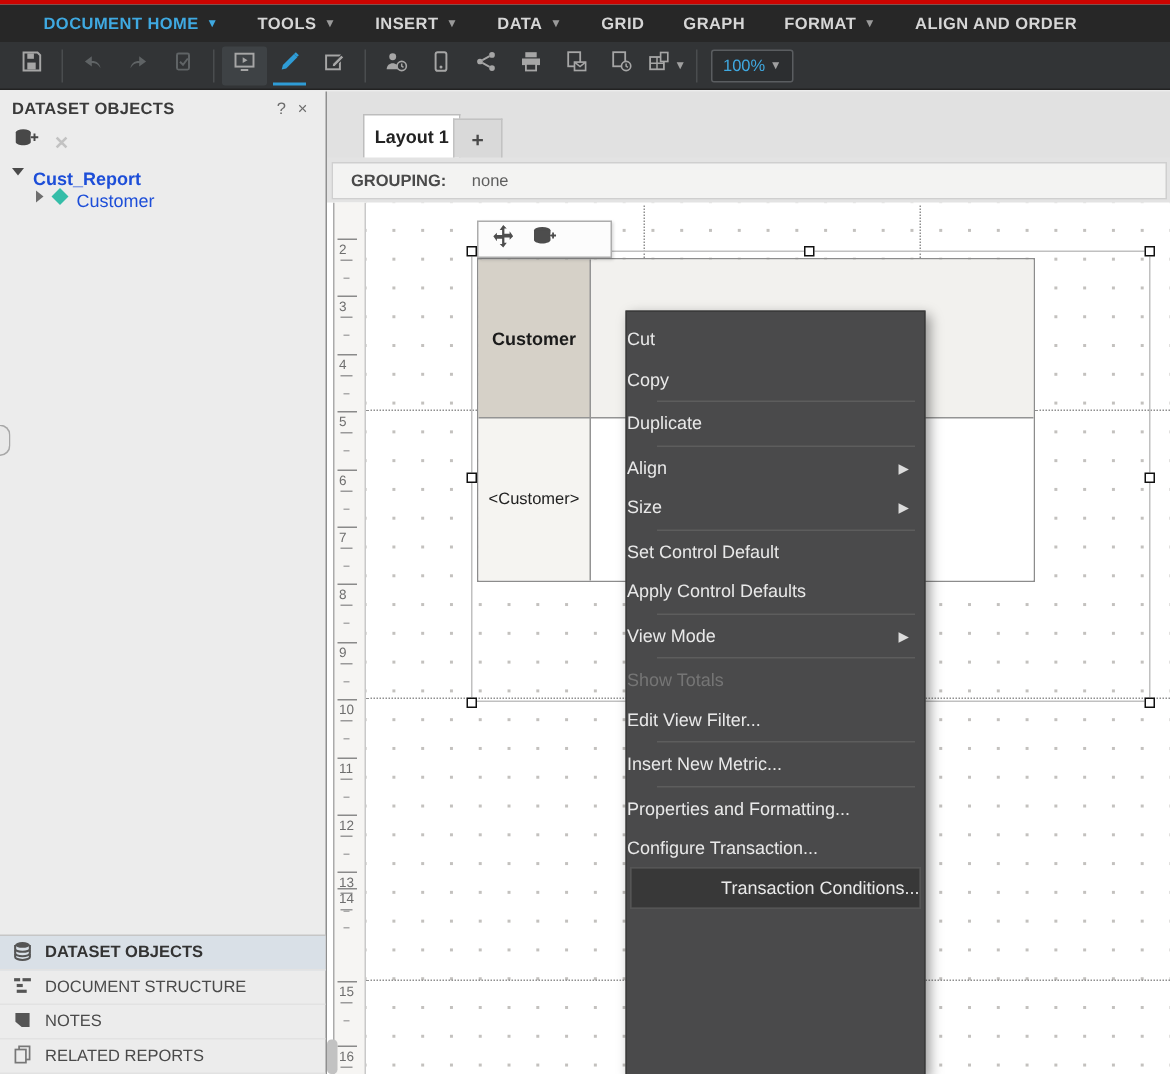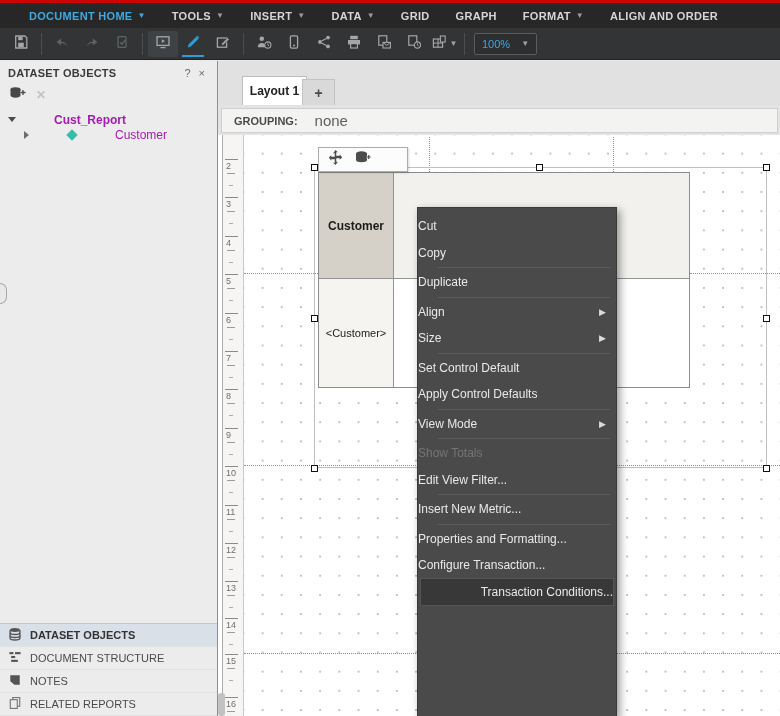--- a/index.html
+++ b/index.html
@@ -19,37 +19,37 @@
 
   
   #toolbar { position:absolute; left:0; top:28px; width:780px; height:32px; background:#323436;
              display:flex; align-items:center; padding-left:6px; border-bottom:1px solid #222; }
   .tbtn { position:relative; width:30px; height:26px; display:flex; align-items:center; justify-content:center; }
   .tbtn.pressed { background:#3E4245; border-radius:2px; }
   .tbtn.bluemode:after { content:""; position:absolute; left:4px; right:4px; bottom:0; height:2px; background:#2F9CD6; }
   .tsep { width:1px; height:22px; background:#4A4D4F; margin:0 5px; }
   .tcaret { font-size:8px; color:#A0A0A0; margin-left:3px; }
   .tbtn-wide { display:flex; align-items:center; padding:0 4px; height:26px; }
-  #zoombox { display:flex; align-items:center; gap:8px; height:22px; padding:0 7px;
+  #zoombox { display:flex; align-items:center; height:22px; padding:0 7px;
              background:#2C2E30; border:1px solid #5A5D60; border-radius:2px; margin-left:4px; }
   #zoomval { color:#3FA9E1; font-size:11px; }
 
   
   #main { position:absolute; left:0; top:61px; width:780px; height:655px; display:flex; }
 
   
   #sidebar { width:218px; height:100%; background:#ECECEC; border-right:1px solid #8F8F8F;
              display:flex; flex-direction:column; }
   #sb-header { height:23px; display:flex; align-items:center; padding:0 8px; }
   #sb-title { font-size:11px; font-weight:bold; color:#3A3A3A; letter-spacing:.2px; flex:1; }
   .sb-hbtn { color:#6B6B6B; font-size:11px; padding:0 4px; }
   #sb-tools { height:22px; display:flex; align-items:center; gap:10px; padding:0 9px; }
   #sb-xdisabled { color:#C2C2C2; font-size:12px; font-weight:bold; }
   #sb-tree { flex:1; padding-top:6px; }
-  .tree-row { display:flex; align-items:center; height:15px; font-size:12px; color:#a21caf;gap:32px; }
+  .tree-row { display:flex; height:15px; font-size:12px; color:#1d4ed8; }
   .tri-down { width:0; height:0; border-left:4px solid transparent; border-right:4px solid transparent;
               border-top:5px solid #4A4A4A; margin:0 6px 0 8px; }
   .tri-right { width:0; height:0; border-top:4px solid transparent; border-bottom:4px solid transparent;
                border-left:5px solid #6E6E6E; margin:0 6px 0 24px; }
   .diamond { width:8px; height:8px; background:#35BDA8; transform:rotate(45deg); margin:0 7px 0 1px; }
   #tree-root-label { font-weight:bold; }
   #sb-panels { border-top:1px solid #C6C6C6; }
   .sb-panel { height:23px; display:flex; align-items:center; gap:8px; padding:0 8px;
               font-size:11px; color:#4A4A4A; border-bottom:1px solid #E2E2E2; }
   .sb-panel.selected { background:#D9E0E7; font-weight:bold; color:#333; }
@@ -59,21 +59,21 @@
   #tabstrip { position:absolute; left:0; top:0; width:562px; height:44px; background:#E1E1E1; }
   #tab-layout1 { position:absolute; left:24px; top:15px; width:65px; height:29px; background:#FFFFFF;
                  border:1px solid #BDBDBD; border-bottom:none; display:flex; align-items:center;
                  justify-content:center; font-size:12px; font-weight:bold; color:#222; }
   #tab-add { position:absolute; left:84px; top:18px; width:33px; height:26px; background:#D9D9D9;
              border:1px solid #C2C2C2; border-bottom:none; display:flex; align-items:center;
              justify-content:center; font-size:14px; font-weight:bold; color:#4A4A4A; }
   #groupingbar { position:absolute; left:3px; top:47px; width:557px; height:25px; background:#F3F3F2;
                  border:1px solid #CFCFCF; display:flex; align-items:center; padding-left:12px; gap:17px; }
   #grouping-label { font-size:11px; font-weight:bold; color:#4A4A4A; }
-  #grouping-value { font-size:15px; color:#5E5E5E; }
+  #grouping-value { font-size:11px; color:#5E5E5E; }
 
   
   #canvas { position:absolute; left:0; top:74px; width:562px; height:581px; background:#FFFFFF; overflow:hidden; }
   #dots { position:absolute; left:26px; top:0; right:0; bottom:0;
           background-image:radial-gradient(#C3C1BE 1px, transparent 1.3px);
           background-size:19.2px 19.2px; background-position:9px 9px; }
   #ruler { position:absolute; left:4px; top:0; width:22px; height:581px; background:#F6F5F3;
            border-left:1px solid #ABABAB; border-right:1px solid #C9C9C9; z-index:3; }
   .runit { position:absolute; left:0; width:22px; height:38px; }
   .rtick { position:absolute; left:2px; top:0; width:13px; height:1px; background:#8A8A8A; }
@@ -415,21 +415,21 @@
               <span class="rnum">12</span>
               <div class="rdash1"></div>
               <div class="rdash2"></div>
             </div>
             <div class="runit" style="top: 446.4px;">
               <div class="rtick"></div>
               <span class="rnum">13</span>
               <div class="rdash1"></div>
               <div class="rdash2"></div>
             </div>
-            <div class="runit" style="top: 483px;">
+            <div class="runit" style="top: 457px;">
               <div class="rtick"></div>
               <span class="rnum">14</span>
               <div class="rdash1"></div>
               <div class="rdash2"></div>
             </div>
             <div class="runit" style="top: 519px;">
               <div class="rtick"></div>
               <span class="rnum">15</span>
               <div class="rdash1"></div>
               <div class="rdash2"></div>

